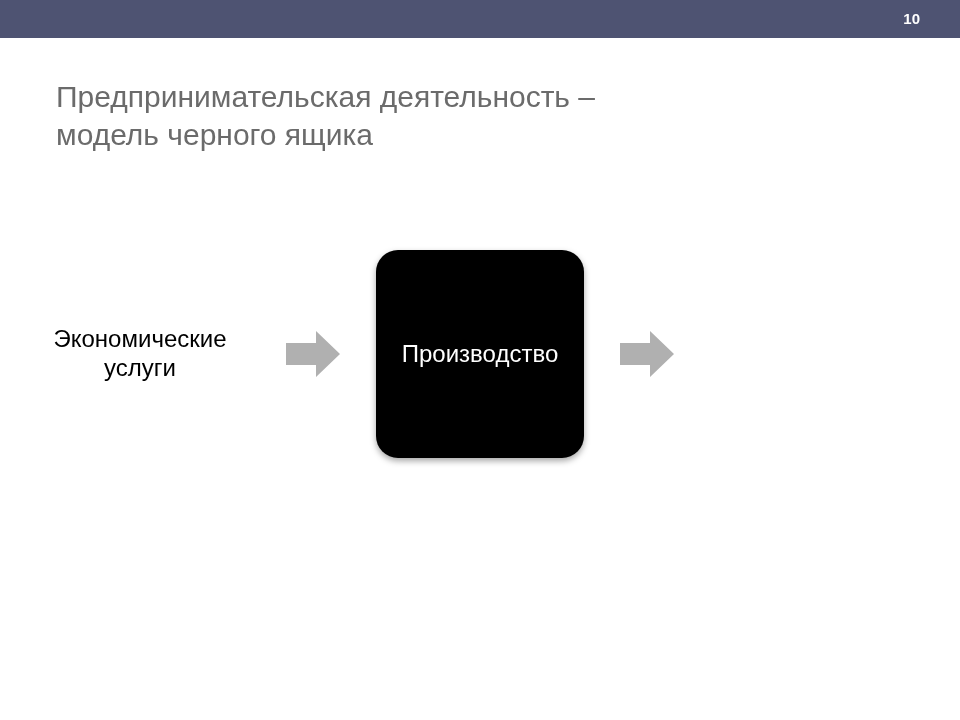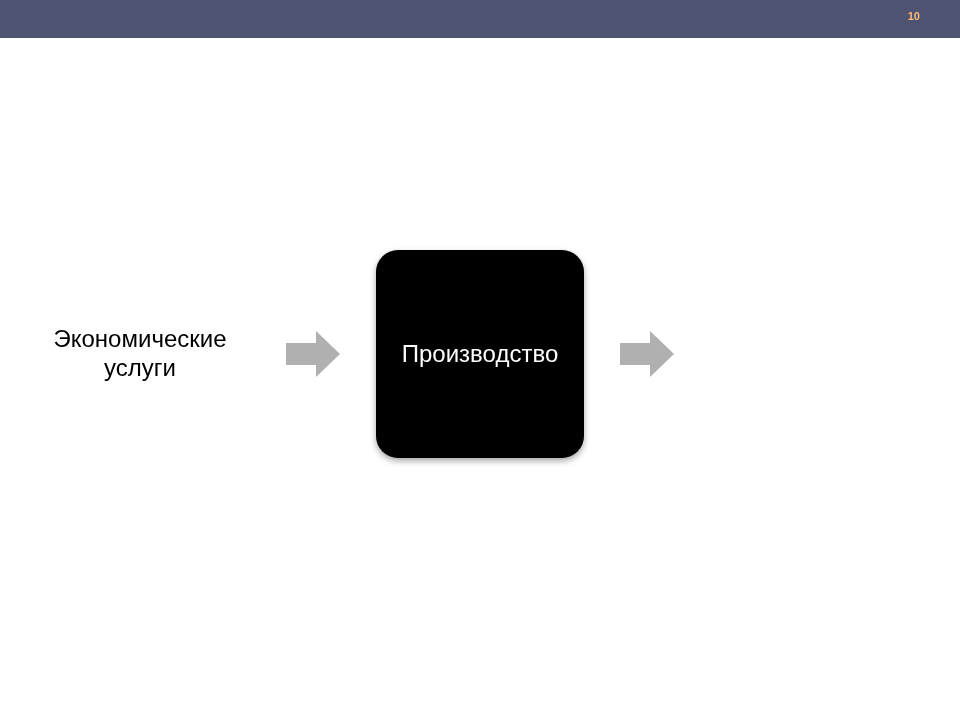--- a/index.html
+++ b/index.html
@@ -18,22 +18,22 @@
     .header-bar {
       width: 100%;
       height: 38px;
       background: #4e5372;
       position: relative;
     }
     .page-number {
       position: absolute;
       right: 40px;
       top: 10px;
-      color: #fdba74;
-      font-size: 11px;
+      color: #ffffff;
+      font-size: 15px;
       font-weight: bold;
     }
     .title-block {
       padding: 40px 56px 0 56px;
     }
     .title {
       color: #6b6b6b;
       font-size: 30px;
       font-weight: 400;
       line-height: 1.25;
@@ -78,21 +78,22 @@
   </style>
 </head>
 <body>
 
 <div class="header-bar">
   <div class="page-number">10</div>
 </div>
 
 <div class="title-block">
   <h1 class="title">
-    <br>
+    <span>Предпринимательская деятельность –</span><br>
+    <span>модель черного ящика</span>
   </h1>
 </div>
 
 <div class="diagram">
 
   <div class="left-label">
     <span>Экономические</span><br>
     <span>услуги</span>
   </div>
 

